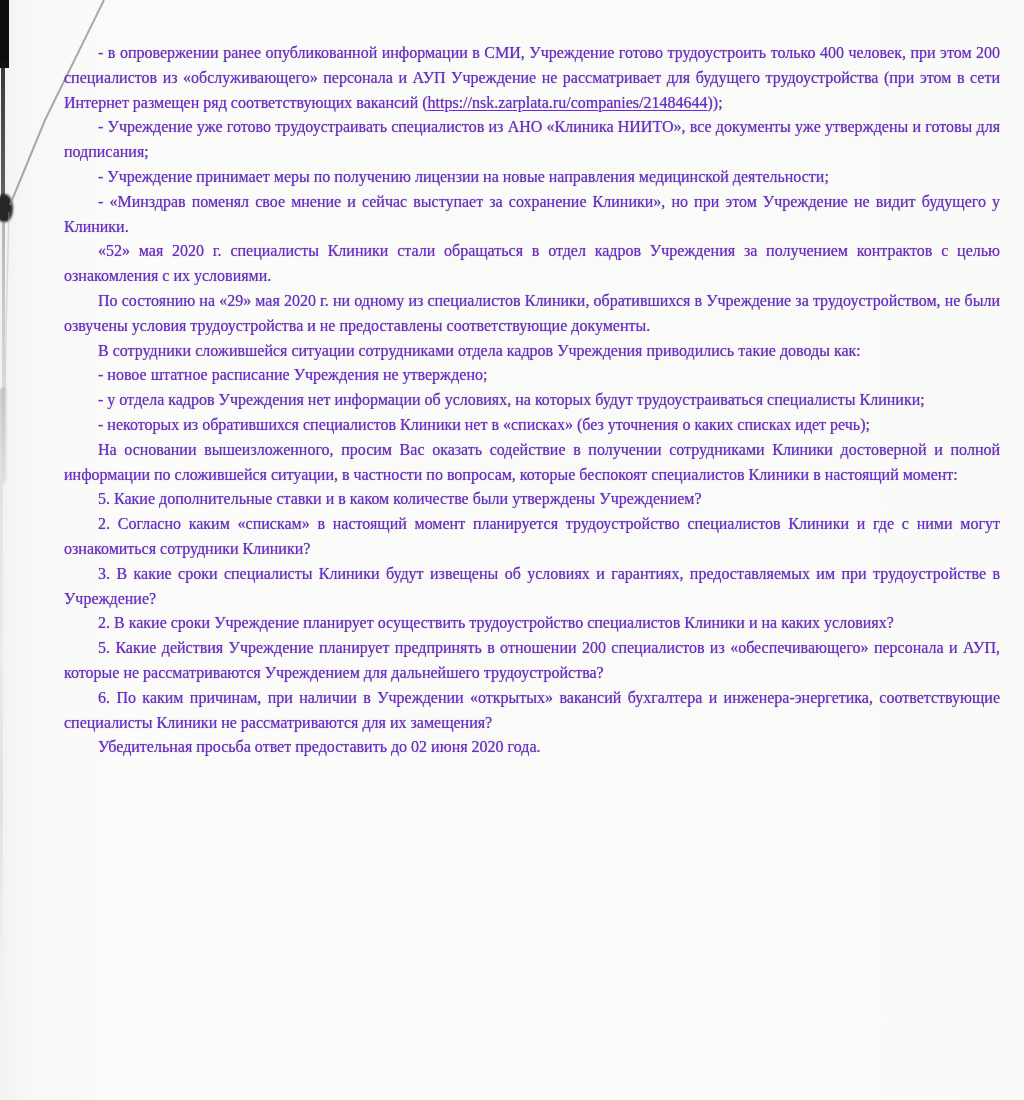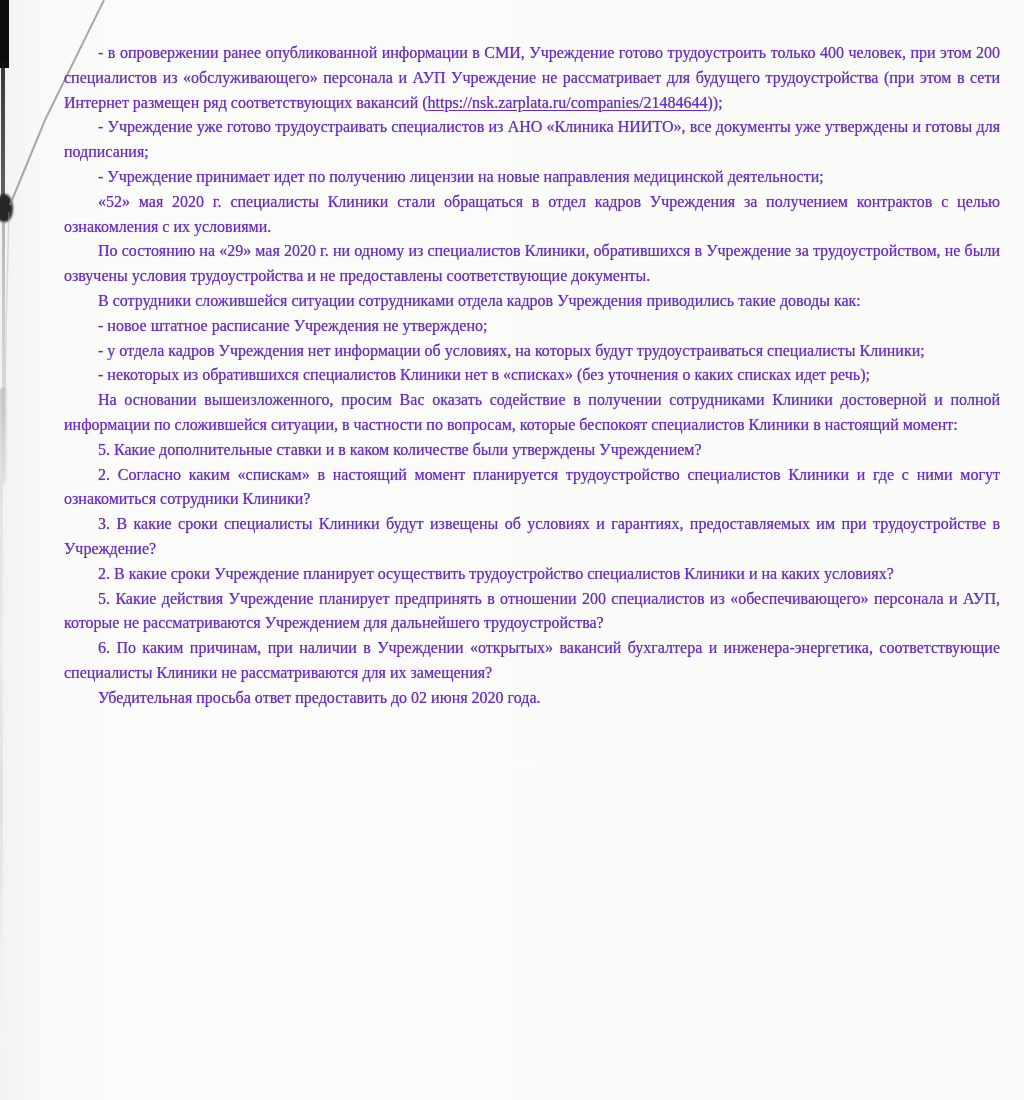--- a/index.html
+++ b/index.html
@@ -105,21 +105,22 @@
   <div class="edge-smudge"></div>
   <div class="edge-faint"></div>
   <svg class="crease-svg" viewBox="0 0 130 400">
     <polyline points="104,0 45,120 10,205" fill="none" stroke="#8d8d8d" stroke-width="2" opacity="0.75"></polyline>
     <polyline points="9,212 6,330 5,390" fill="none" stroke="#b4b4b4" stroke-width="1.5" opacity="0.4"></polyline>
   </svg>
 
   <div class="doc-body">
       <p class="para"><span>- в опровержении ранее опубликованной информации в СМИ, Учреждение готово трудоустроить только 400 человек, при этом 200 специалистов из «обслуживающего» персонала и АУП Учреждение не рассматривает для будущего трудоустройства (при этом в сети Интернет размещен ряд соответствующих вакансий (</span><span class="doc-link">https://nsk.zarplata.ru/companies/21484644</span><span>));</span></p>
       <p class="para">- Учреждение уже готово трудоустраивать специалистов из АНО «Клиника НИИТО», все документы уже утверждены и готовы для подписания;</p>
-      <p class="para">- Учреждение принимает идет по получению лицензии на новые направления медицинской деятельности;</p>
+      <p class="para">- Учреждение принимает меры по получению лицензии на новые направления медицинской деятельности;</p>
+      <p class="para">- «Минздрав поменял свое мнение и сейчас выступает за сохранение Клиники», но при этом Учреждение не видит будущего у Клиники.</p>
       <p class="para">«52» мая 2020 г. специалисты Клиники стали обращаться в отдел кадров Учреждения за получением контрактов с целью ознакомления с их условиями.</p>
       <p class="para">По состоянию на «29» мая 2020 г. ни одному из специалистов Клиники, обратившихся в Учреждение за трудоустройством, не были озвучены условия трудоустройства и не предоставлены соответствующие документы.</p>
       <p class="para">В сотрудники сложившейся ситуации сотрудниками отдела кадров Учреждения приводились такие доводы  как:</p>
       <p class="para">- новое штатное расписание Учреждения не утверждено;</p>
       <p class="para">- у отдела кадров Учреждения нет информации об условиях, на которых будут трудоустраиваться специалисты Клиники;</p>
       <p class="para">- некоторых из обратившихся специалистов Клиники нет в «списках» (без уточнения о каких списках идет речь);</p>
       <p class="para">На основании вышеизложенного, просим Вас оказать содействие в получении сотрудниками Клиники достоверной и полной информации по сложившейся ситуации, в частности по вопросам, которые беспокоят специалистов Клиники в настоящий момент:</p>
       <p class="para">5. Какие дополнительные ставки и в каком количестве были утверждены Учреждением?</p>
       <p class="para">2. Согласно каким «спискам» в настоящий момент планируется трудоустройство специалистов Клиники и где с ними могут ознакомиться сотрудники Клиники?</p>
       <p class="para">3. В какие сроки специалисты Клиники будут извещены об условиях и гарантиях, предоставляемых им при трудоустройстве в Учреждение?</p>

